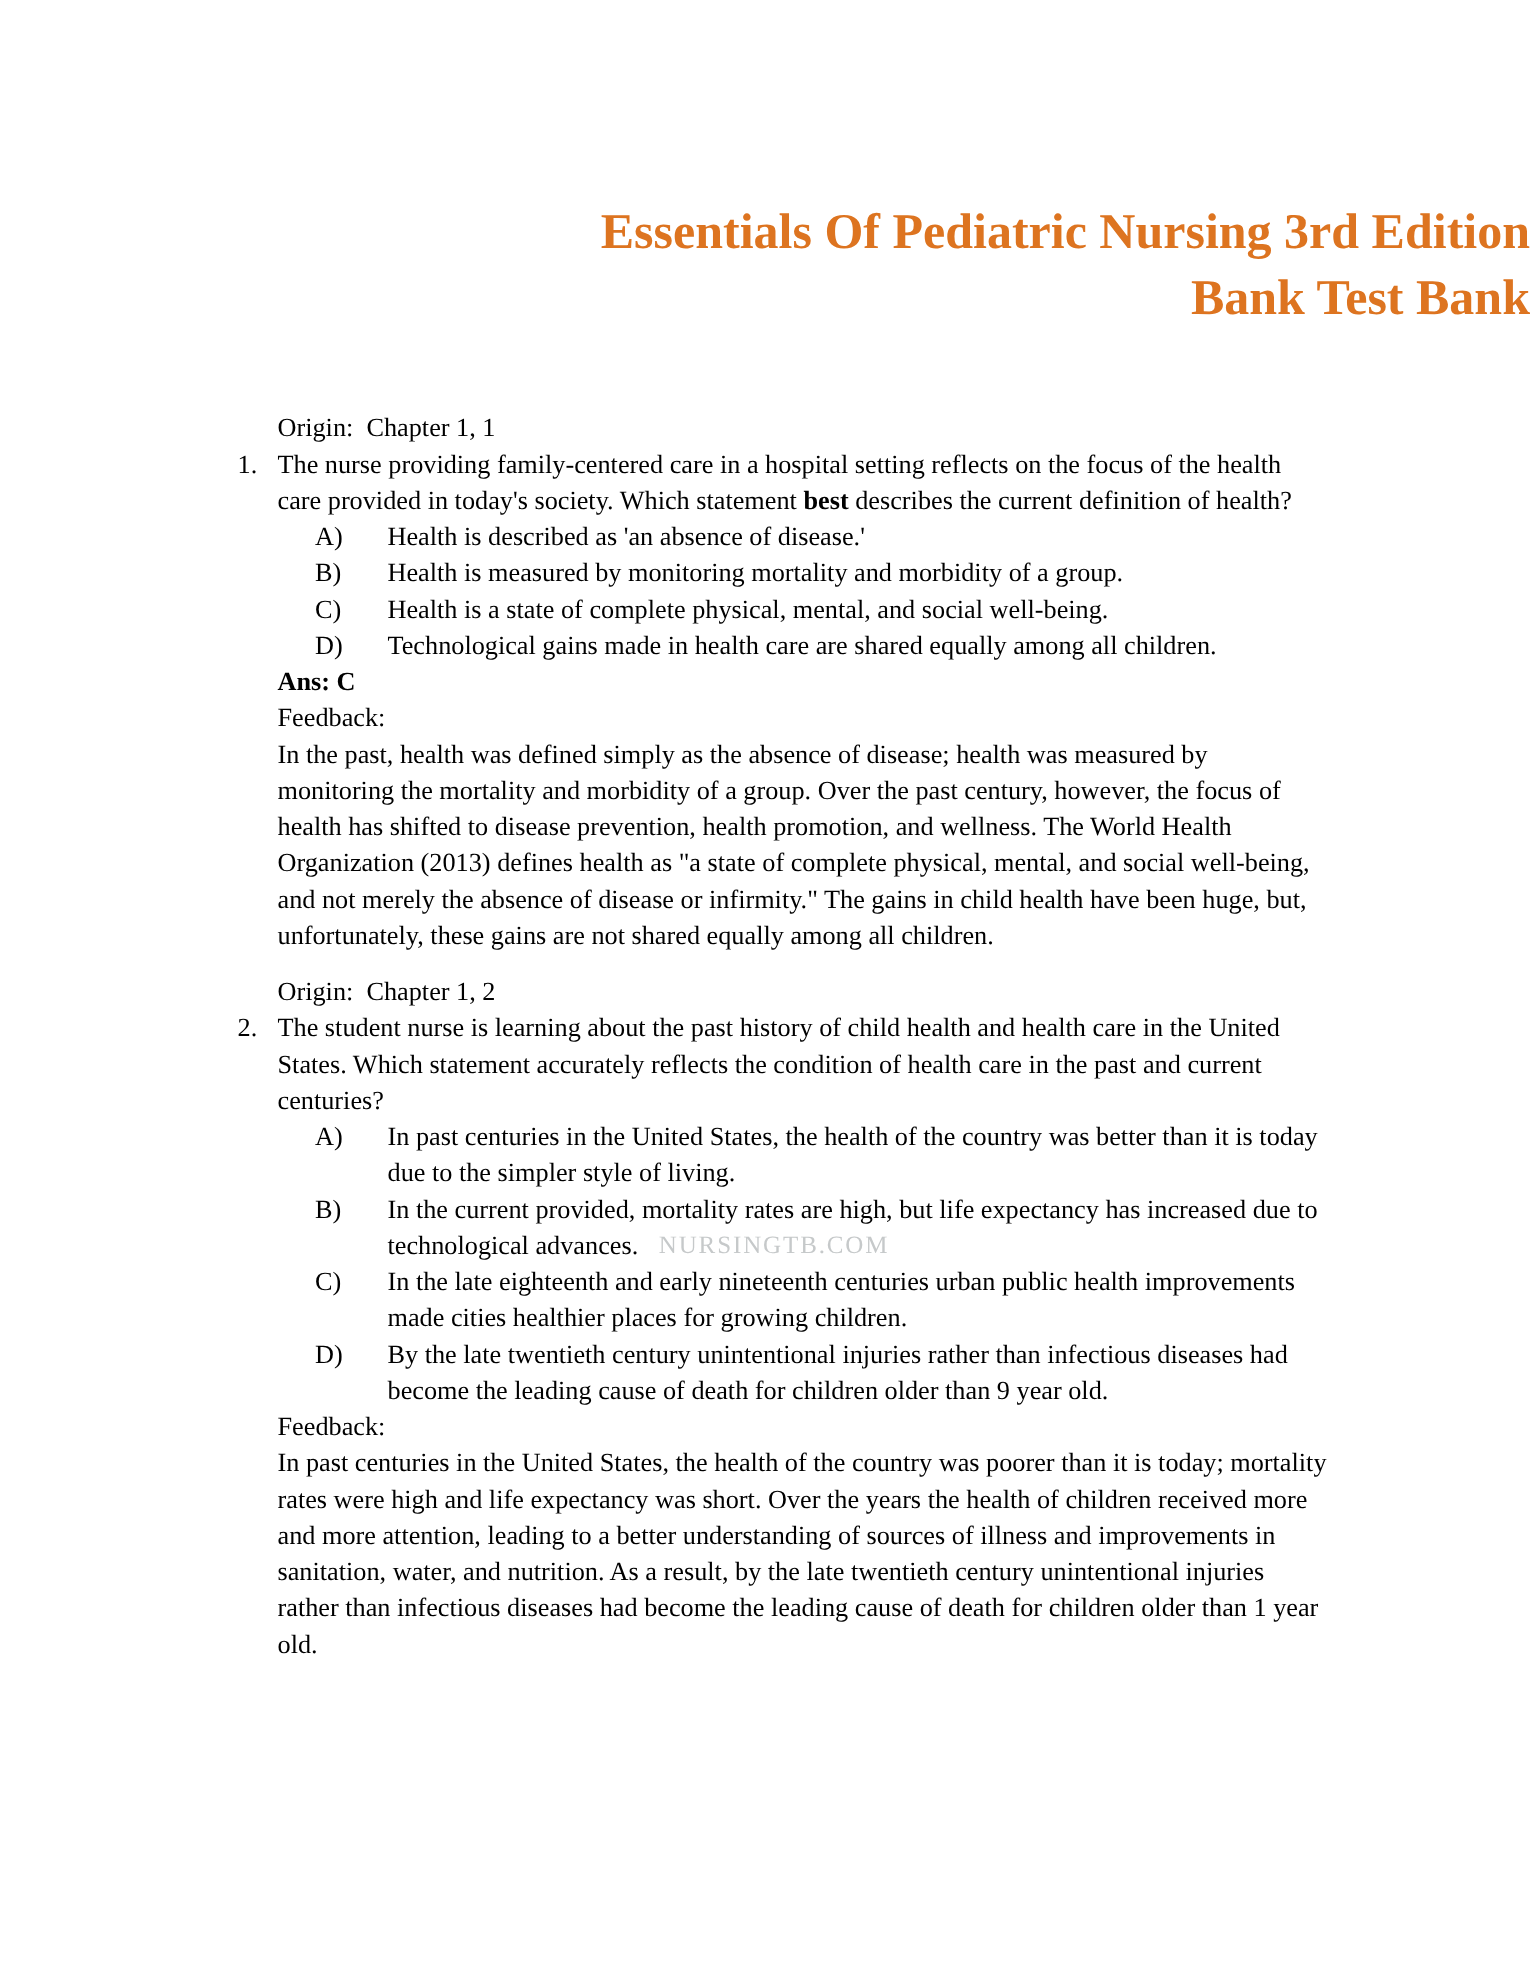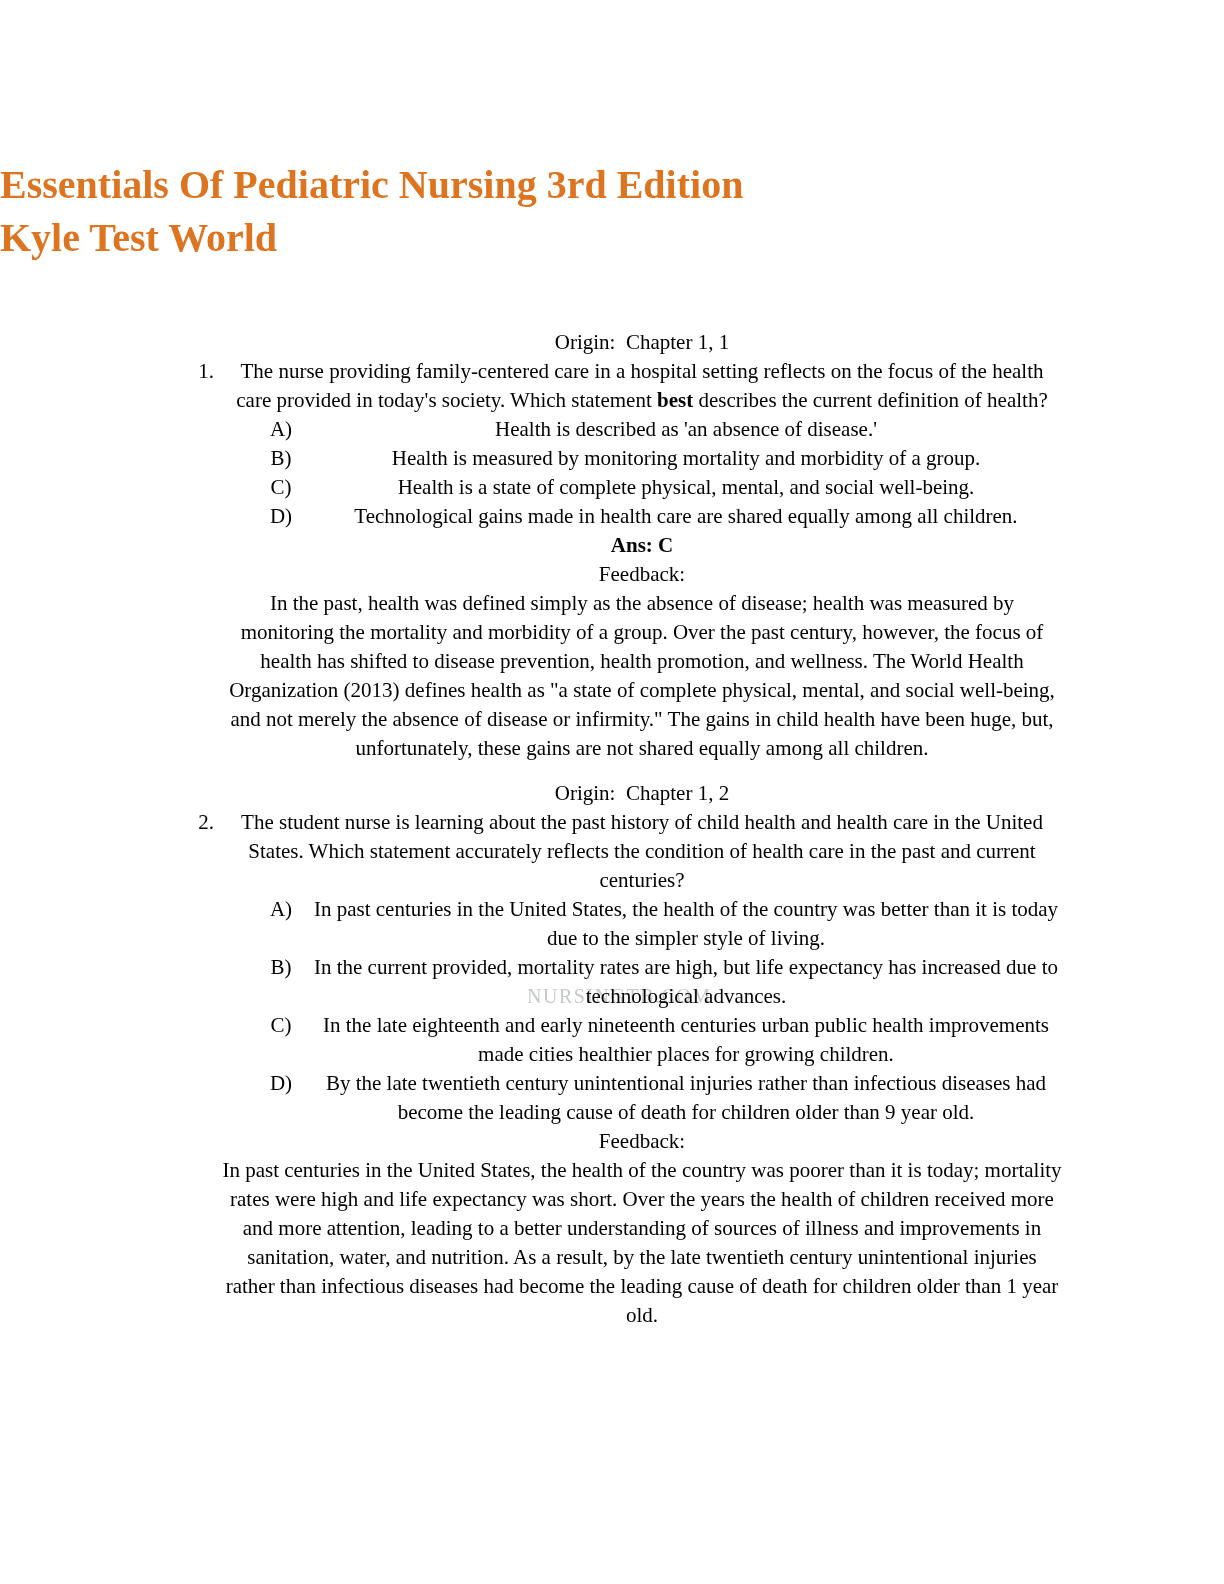--- a/index.html
+++ b/index.html
@@ -5,29 +5,29 @@
   html, body { margin:0; padding:0; background:#ffffff; }
   .page {
     position:relative; z-index:0;
     width:1224px; height:1584px;
     background:#ffffff; color:#000000;
     font-family:"Liberation Serif","DejaVu Serif",serif;
     overflow:hidden;
   }
   .title {
     margin:0; padding-top:158px;
-    text-align:left;
+    text-align:right;
     font-size:40px; line-height:53px;
     font-weight:bold;
   }
   .content {
     margin-left:190px; width:872px;
     font-size:21px; line-height:29px;
   }
-  .question { margin-top:64px;text-align:center; }
+  .question { margin-top:64px; }
   .question.second { margin-top:16px; }
   .origin { padding-left:32px; white-space:pre-wrap; }
   .stem-row { display:flex; }
   .qnum { flex:0 0 32px; }
   .stem { flex:1; }
   .options { margin-left:62px; }
   .option { display:flex; }
   .opt-letter { flex:0 0 58px; }
   .opt-text { flex:1; }
   .ans { padding-left:32px;font-weight:bold; }
@@ -40,21 +40,21 @@
     margin-top:28px;
   }
 </style>
 </head>
 <body>
 
 <div class="page">
 
   <h1 class="title" style="color:#dd7420;">
     <span>Essentials Of Pediatric Nursing 3rd Edition</span><br>
-    <span>Kyle Test World</span>
+    <span>Bank Test Bank</span>
   </h1>
 
   <div class="content">
 
     <section class="question">
       <div class="origin">Origin:  Chapter 1, 1</div>
       <div class="stem-row">
         <span class="qnum">1.</span>
         <div class="stem"><span>The nurse providing family-centered care in a hospital setting reflects on the focus of the health care provided in today's society. Which statement </span><b>best</b><span> describes the current definition of health?</span></div>
       </div>

